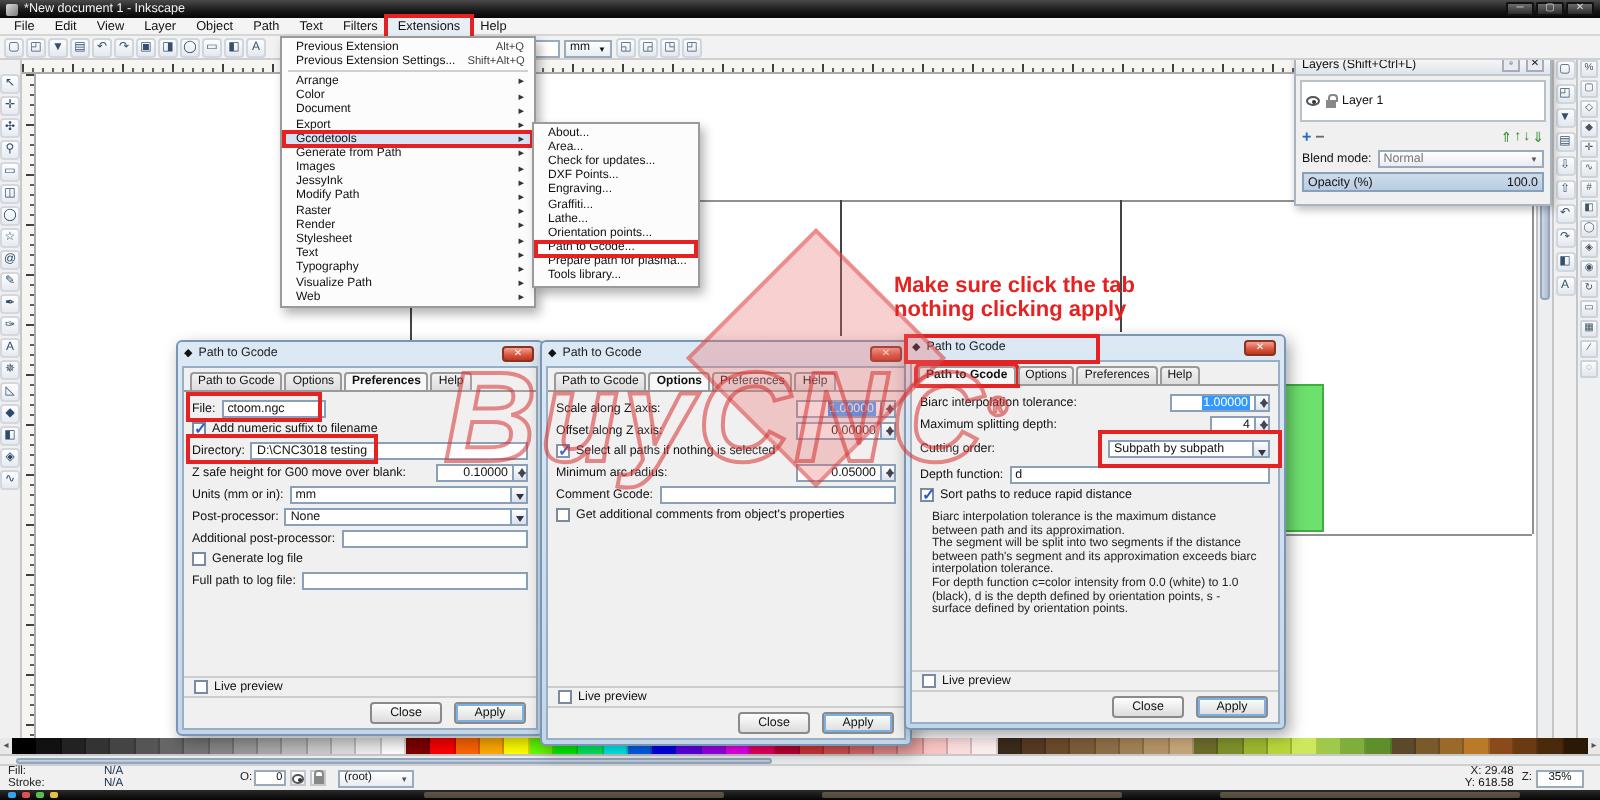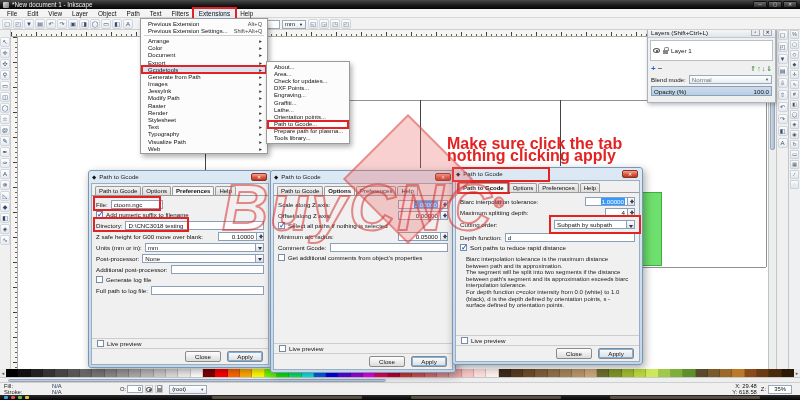--- a/index.html
+++ b/index.html
@@ -136,21 +136,21 @@
   .btn.primary{box-shadow:inset 0 0 0 1px #7ab0e8;}
   .redbox{position:absolute;border:2px solid var(--red);pointer-events:none;z-index:30;}
 
   
   .watermark{position:absolute;left:222px;top:168px;z-index:45;pointer-events:none;
     font-style:italic;font-weight:bold;font-size:64px;letter-spacing:2px;line-height:70px;
     color:rgba(255,235,235,0.10);-webkit-text-stroke:2px rgba(214,48,48,0.55);white-space:nowrap;}
   .watermark .reg{font-size:14px;-webkit-text-stroke:1px rgba(214,48,48,0.6);vertical-align:super;}
   .wm-diamond{position:absolute;left:362px;top:133px;width:92px;height:92px;z-index:44;pointer-events:none;
     background:rgba(232,110,110,0.32);border:2px solid rgba(214,60,60,0.45);transform:rotate(45deg);}
-  .annotation{position:absolute;left:447px;top:138px;z-index:46;color:var(--red);font-weight:bold;font-size:16px;line-height:11.5px;}
+  .annotation{position:absolute;left:447px;top:138px;z-index:46;color:var(--red);font-weight:bold;font-size:11px;line-height:11.5px;}
 
   
   .palette{position:absolute;left:0;top:369px;width:800px;height:8px;background:#ddd;display:flex;z-index:9;align-items:stretch;}
   .pal-arrow{width:6px;font-size:5px;line-height:8px;text-align:center;background:#e8e8e8;color:#555;flex:0 0 auto;}
   .swatch{flex:1 1 auto;border-right:1px solid rgba(0,0,0,.15);}
   .hscroll{position:absolute;left:0;top:377px;width:800px;height:5px;background:#eceef0;border-top:1px solid #c8c8c8;z-index:9;}
   .hthumb{position:absolute;left:8px;top:1px;width:378px;height:3px;background:linear-gradient(#cfd8e4,#aebdd0);border:1px solid #93a6bd;border-radius:2px;}
   .statusbar{position:absolute;left:0;top:382px;width:800px;height:13px;background:#f0f0f0;border-top:1px solid #cfcfcf;
     z-index:9;font-size:5.8px;display:flex;align-items:center;}
   .fs-block{display:flex;flex-direction:column;justify-content:center;line-height:6px;padding-left:4px;width:52px;}

